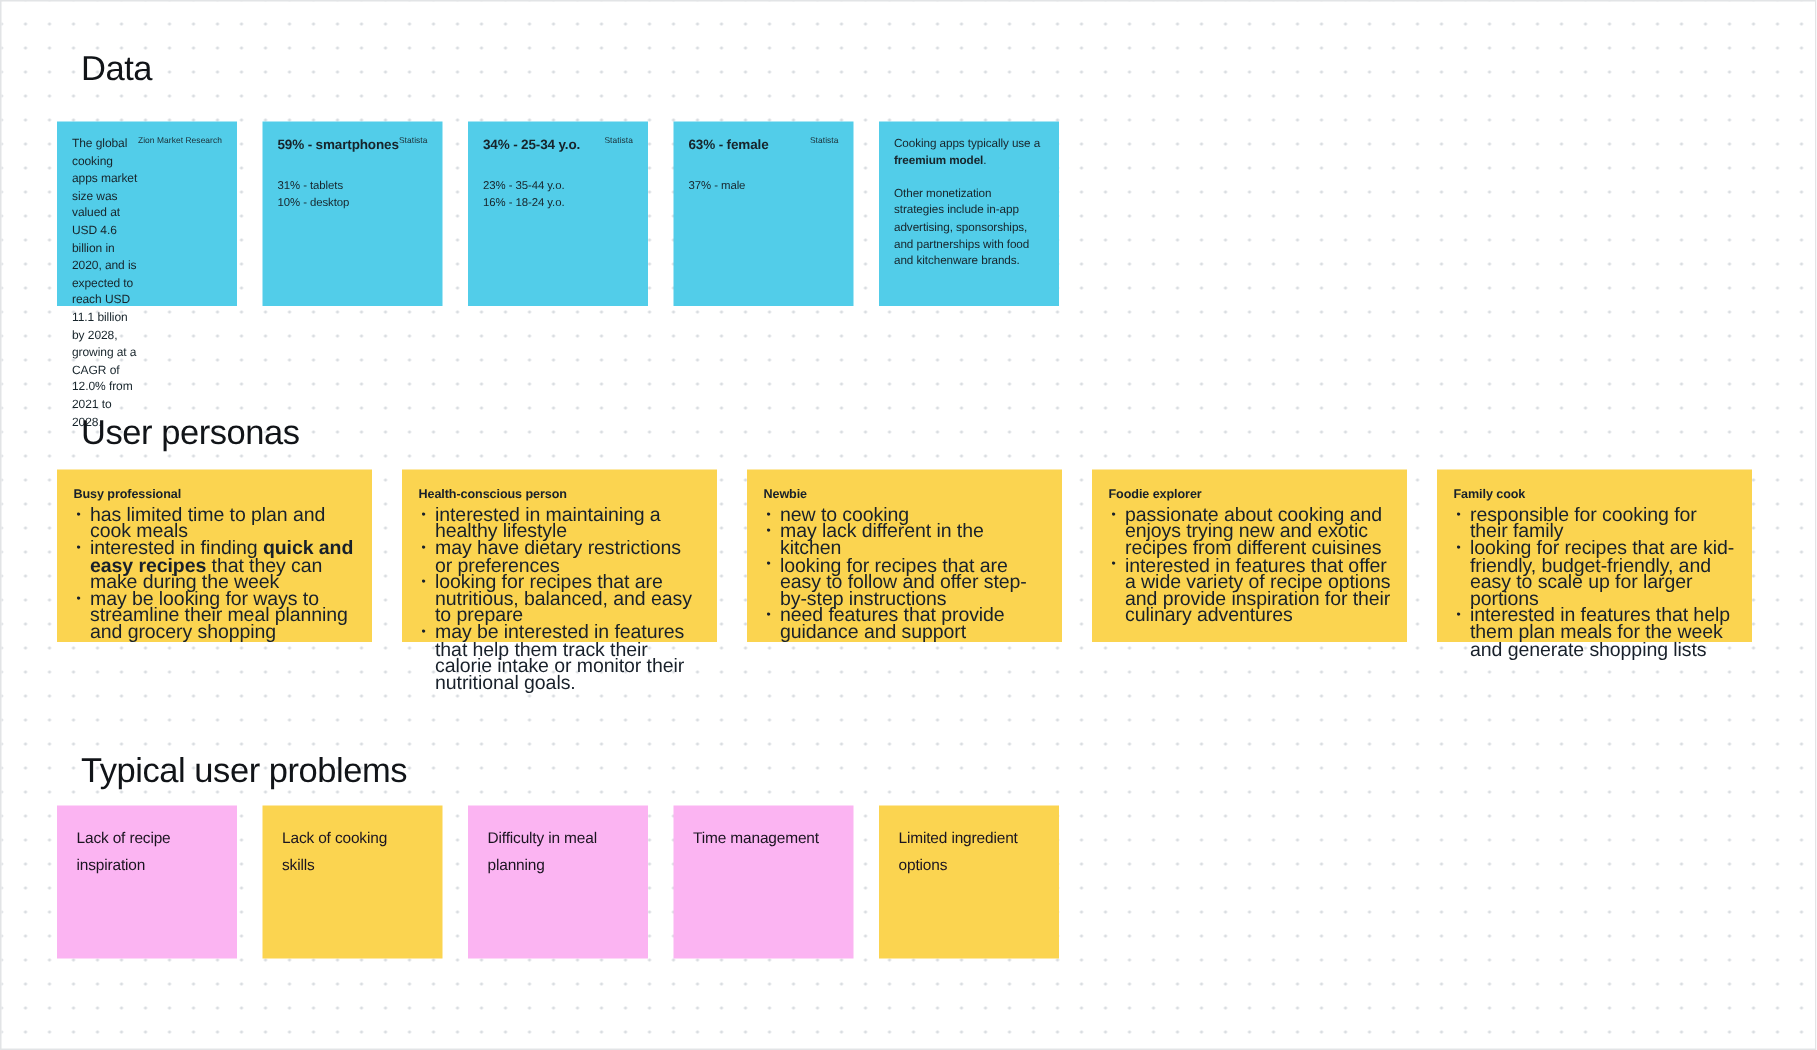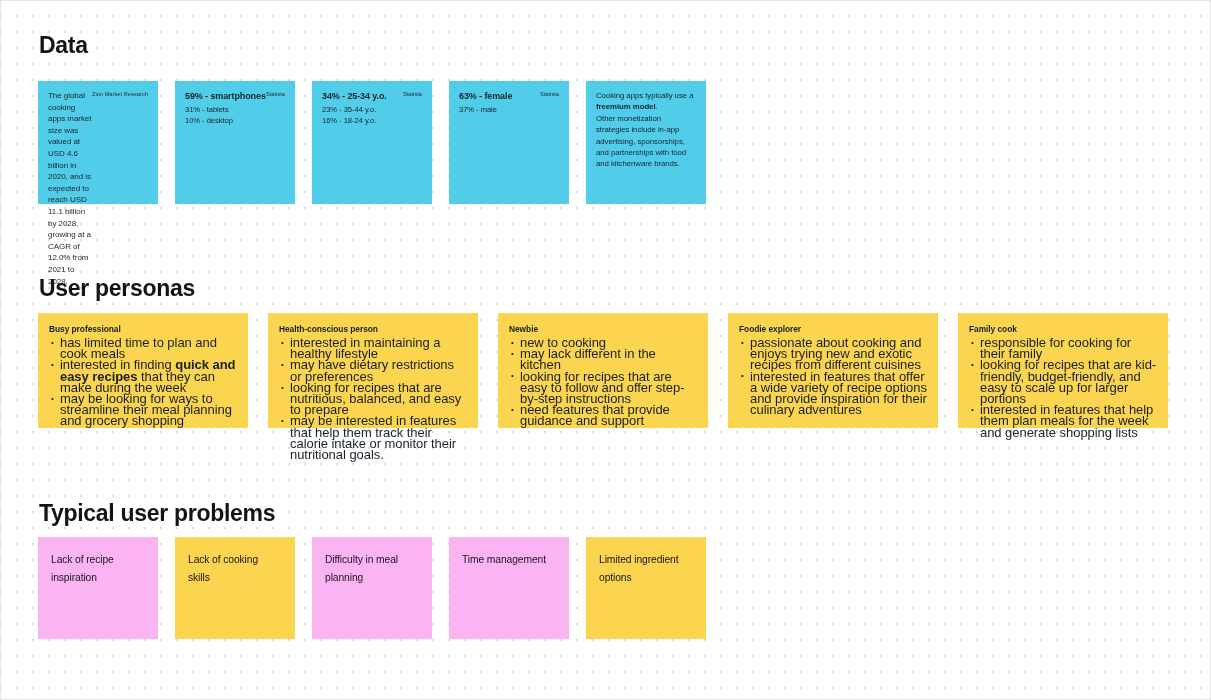--- a/index.html
+++ b/index.html
@@ -22,23 +22,23 @@
     background-color: #ffffff;
     background-image: radial-gradient(circle, #d9dde1 1px, transparent 1.1px);
     background-size: 16px 16px;
     background-position: 8px 7px;
     border: 1px solid #e2e4e6;
     overflow: hidden;
   }
 
   .section-title {
     position: absolute;
-    left: 38px;
+    left: 53px;
     font-size: 23px;
-    font-weight: bold;
+    font-weight: normal;
     color: #111418;
     letter-spacing: -0.3px;
     line-height: 1;
   }
 
   #title-data { top: 33px; }
   #title-personas { top: 276px; }
   #title-problems { top: 501px; }
 
   .row {
@@ -71,36 +71,36 @@
     font-size: 8px;
     line-height: 11.6px;
     letter-spacing: -0.05px;
   }
 
   .data-card .headline {
     font-size: 9px;
     font-weight: bold;
     line-height: 12.5px;
     letter-spacing: -0.1px;
-    margin-bottom: 1px;
+    margin-bottom: 15px;
   }
 
   .data-card .sub {
     font-size: 7.6px;
     line-height: 11.5px;
     letter-spacing: -0.05px;
   }
 
   .data-card .para {
     font-size: 7.8px;
     line-height: 11.4px;
     letter-spacing: -0.05px;
   }
 
-  .data-card .para + .para { }
+  .data-card .para + .para { margin-top: 10px; }
 
   .data-card .para b { font-weight: bold; }
 
   .data-card .source {
     font-size: 5.6px;
     line-height: 8px;
     letter-spacing: 0.05px;
     color: #1b2c34;
   }
 

